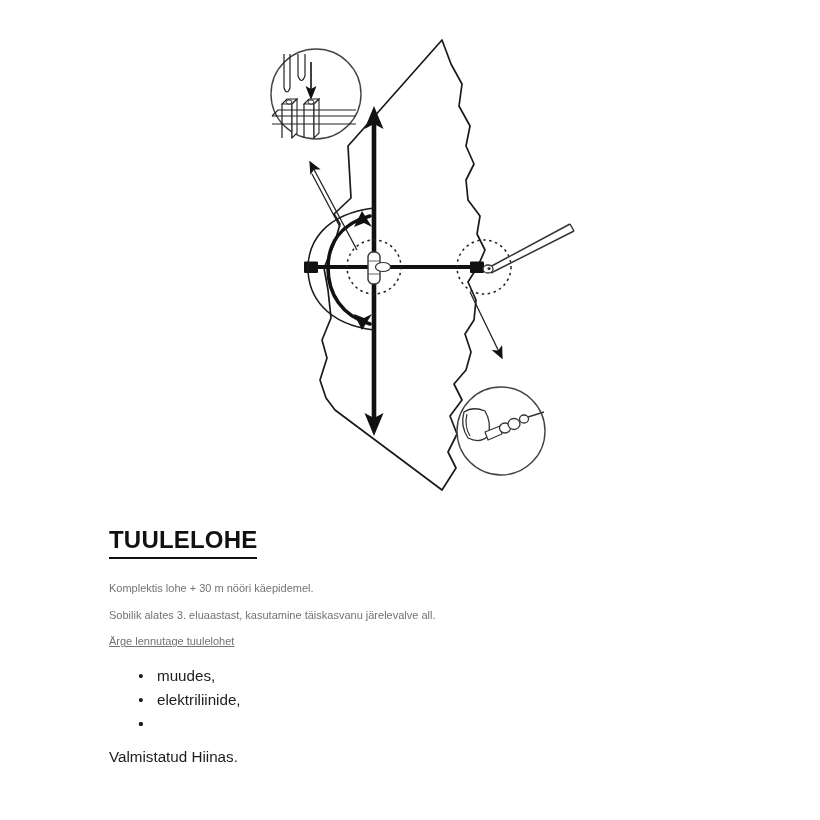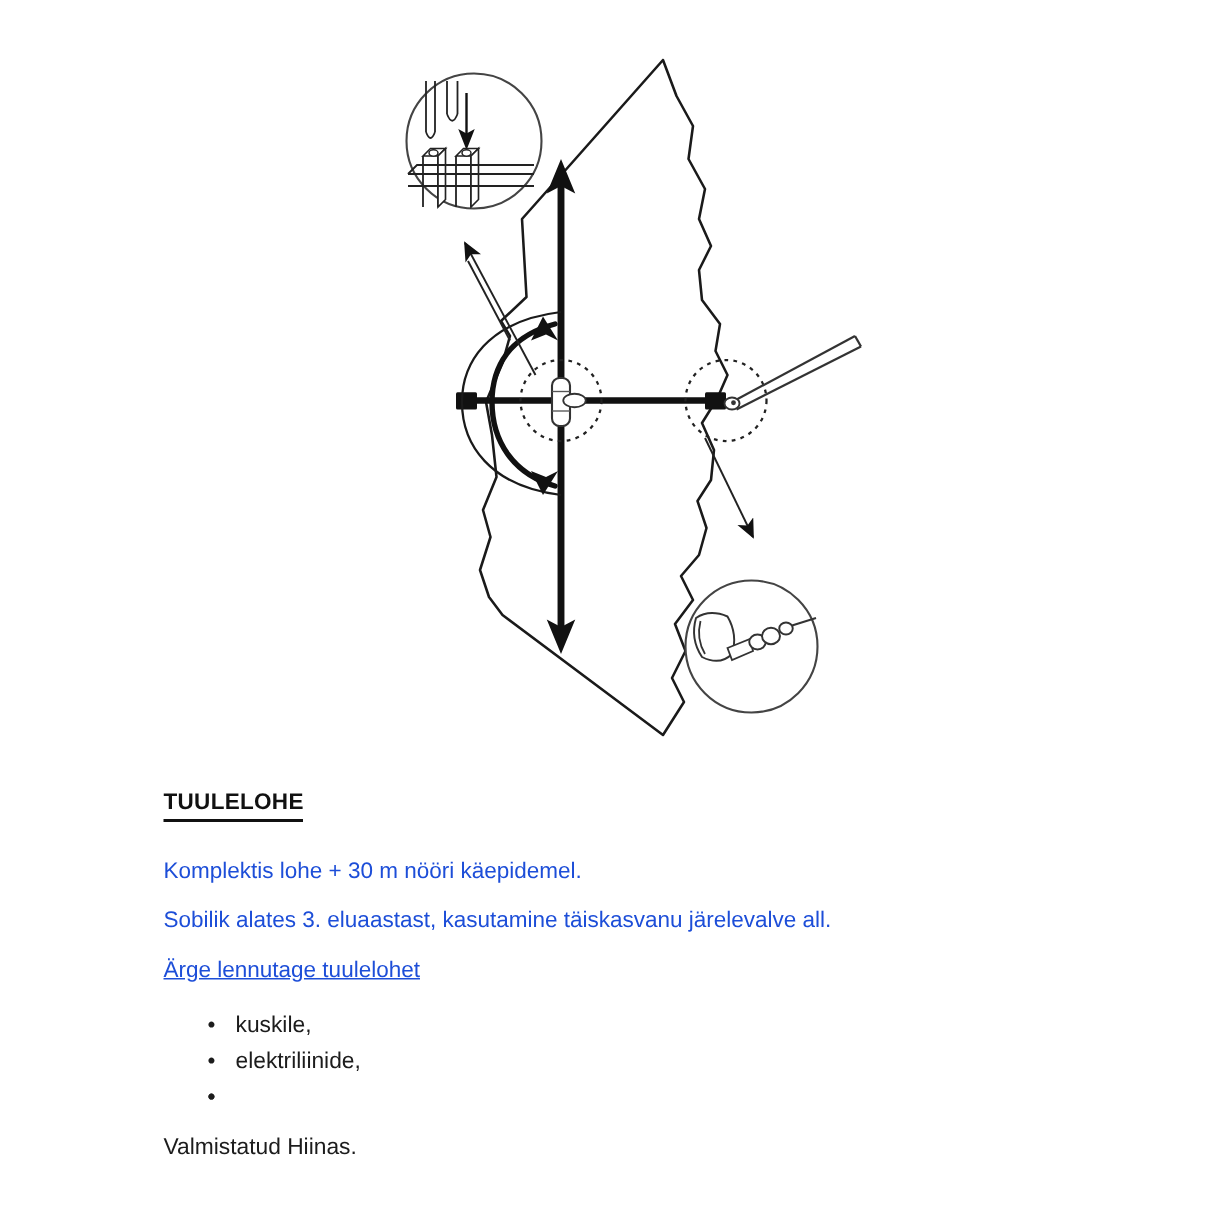--- a/index.html
+++ b/index.html
@@ -41,35 +41,35 @@
 
   
   .content {
     position: absolute;
     left: 109px;
     top: 526px;
     width: 660px;
   }
 
   .product-title {
-    font-size: 15px;
+    font-size: 24px;
     font-weight: 700;
     letter-spacing: 0.2px;
     color: #111111;
     margin: 0;
     padding: 0 0 3px 0;
     display: inline-block;
     border-bottom: 2px solid #111111;
     line-height: 1.15;
   }
 
   .para {
-    font-size: 15px;
+    font-size: 11px;
     line-height: 1.45;
-    color: #1d4ed8;
+    color: #737373;
     margin: 0;
   }
   .p1 { margin-top: 22px; }
   .p2 { margin-top: 11px; }
   .p3 { margin-top: 11px; text-decoration: underline; }
 
   ul.warn-list {
     list-style: none;
     margin: 14px 0 0 0;
     padding: 0;
@@ -268,21 +268,21 @@
 
     <p class="para p1">Komplektis lohe + 30 m nööri käepidemel.</p>
 
     <p class="para p2">Sobilik alates 3. eluaastast, kasutamine täiskasvanu järelevalve all.</p>
 
     <p class="para p3">Ärge lennutage tuulelohet</p>
 
     <ul class="warn-list">
       <li>
         <span class="bullet-dot">•</span>
-        <span>kuskile,</span>
+        <span>muudes,</span>
       </li>
       <li>
         <span class="bullet-dot">•</span>
         <span>elektriliinide,</span>
       </li>
       <li>
         <span class="bullet-dot">•</span>
       </li>
       <li>
         <span class="bullet-dot">•</span>

